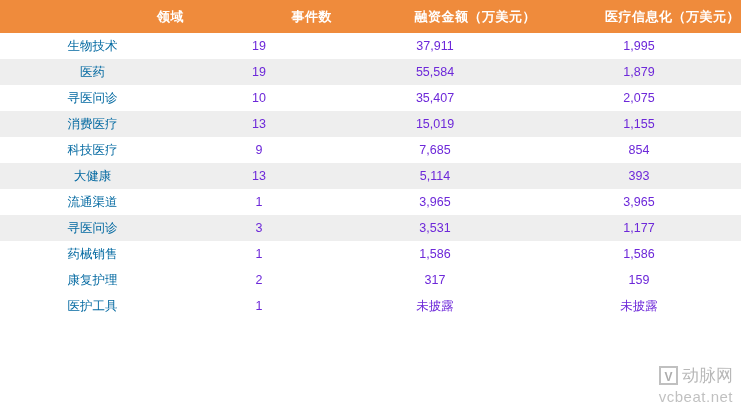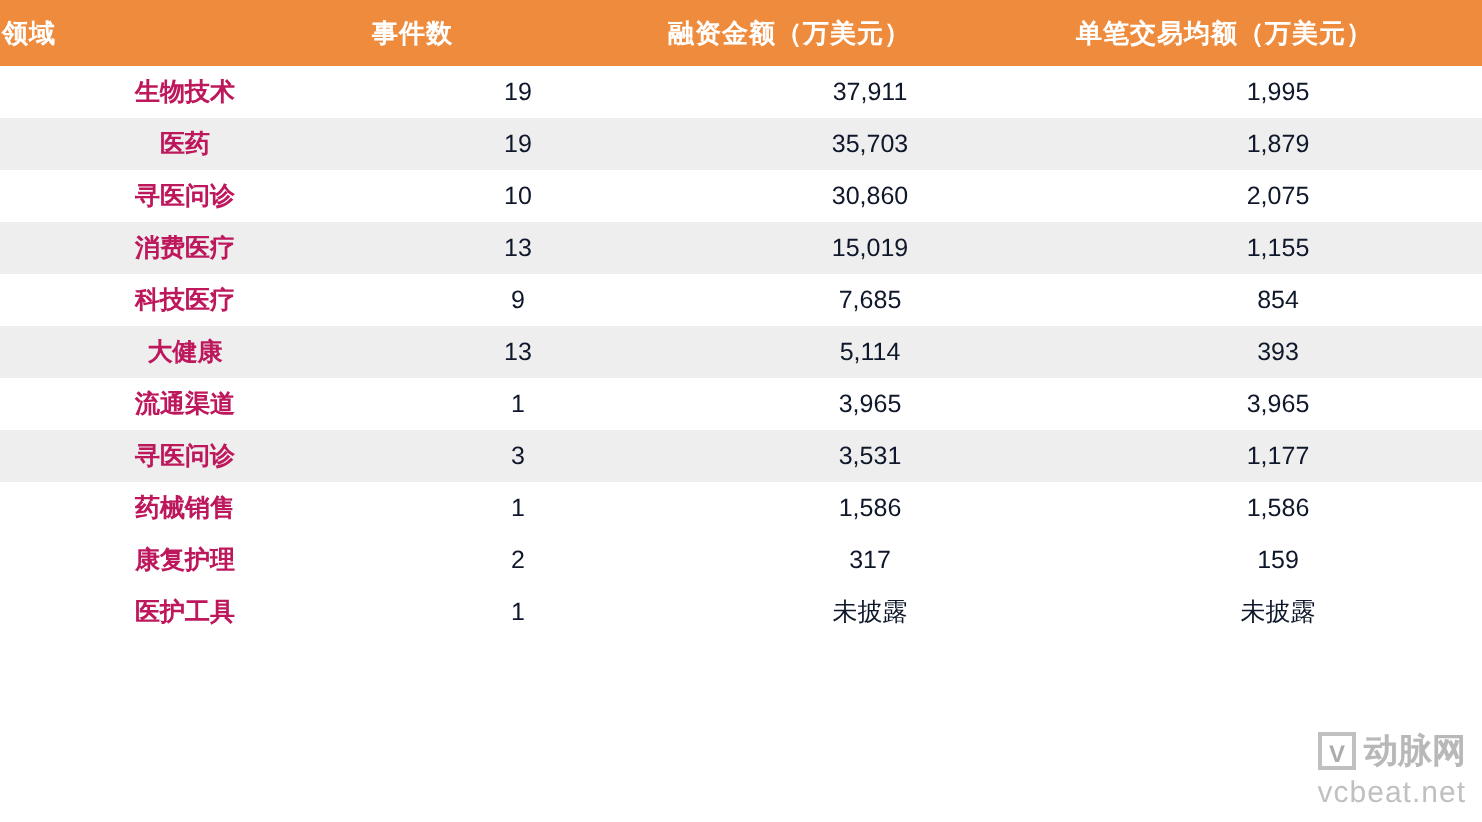--- a/index.html
+++ b/index.html
@@ -23,38 +23,38 @@
   #data-table col.c1 { width: 148px; }
   #data-table col.c2 { width: 204px; }
   #data-table col.c3 { width: 204px; }
 
   thead th {
     background: #ef8b3c;
     color: #ffffff;
     font-size: 13px;
     font-weight: bold;
     height: 31px;
-    text-align: left;
+    text-align: right;
     vertical-align: middle;
     border: none;
     letter-spacing: 0.5px;
   }
   tbody td {
     height: 26px;
     font-size: 12.5px;
-    color: #0f172a;
+    color: #6d28d9;
     text-align: center;
     vertical-align: middle;
     border: none;
     padding: 0;
   }
   tbody tr.odd td { background: #ffffff; }
   tbody tr.even td { background: #eeeeee; }
 
-  tbody td.col-label { color: #be185d; font-weight: bold; }
+  tbody td.col-label { color: #0369a1; }
 
   .watermark {
     position: absolute;
     right: 8px;
     bottom: 26px;
     display: flex;
     align-items: center;
     gap: 5px;
     opacity: 0.62;
     pointer-events: none;
@@ -66,21 +66,21 @@
     border: 2px solid #9a9a9a;
     color: #7a7a7a;
     font-size: 12px;
     font-weight: bold;
     line-height: 19px;
     text-align: center;
     box-sizing: border-box;
   }
   .watermark .wm-cn {
     font-size: 17px;
-    font-weight: bold;
+    font-weight: normal;
     color: #8d8d8d;
   }
   .watermark .wm-url {
     font-size: 15px;
     color: #9b9b9b;
     letter-spacing: 0.5px;
   }
   .wm-stack {
     display: flex;
     flex-direction: column;
@@ -101,40 +101,40 @@
     <col class="c0">
       <col class="c1">
       <col class="c2">
       <col class="c3">
   </colgroup>
   <thead>
     <tr>
       <th>领域</th>
       <th>事件数</th>
       <th>融资金额（万美元）</th>
-      <th>单笔交易均额（万美元）</th>
+      <th>医疗信息化（万美元）</th>
     </tr>
   </thead>
   <tbody id="table-body">
       <tr class="odd">
         <td class="col-label">生物技术</td>
         <td>19</td>
         <td>37,911</td>
         <td>1,995</td>
       </tr>
       <tr class="even">
         <td class="col-label">医药</td>
         <td>19</td>
-        <td>35,703</td>
+        <td>55,584</td>
         <td>1,879</td>
       </tr>
       <tr class="odd">
         <td class="col-label">寻医问诊</td>
         <td>10</td>
-        <td>30,860</td>
+        <td>35,407</td>
         <td>2,075</td>
       </tr>
       <tr class="even">
         <td class="col-label">消费医疗</td>
         <td>13</td>
         <td>15,019</td>
         <td>1,155</td>
       </tr>
       <tr class="odd">
         <td class="col-label">科技医疗</td>

